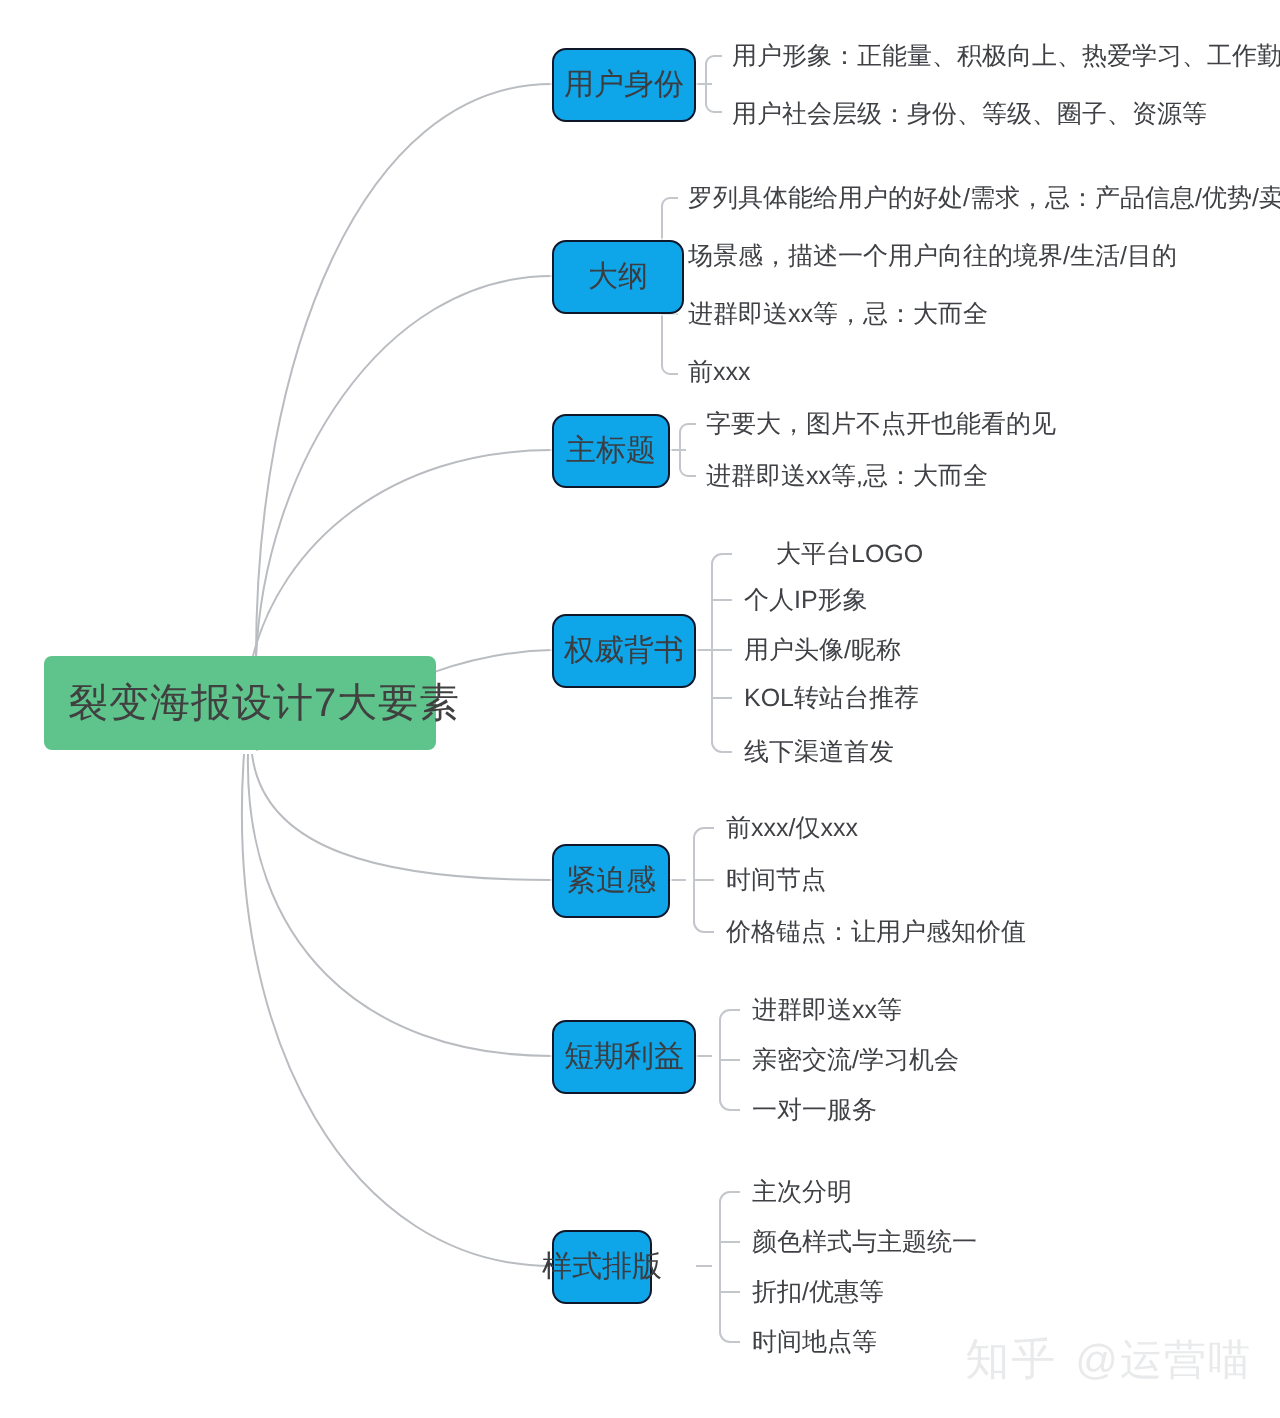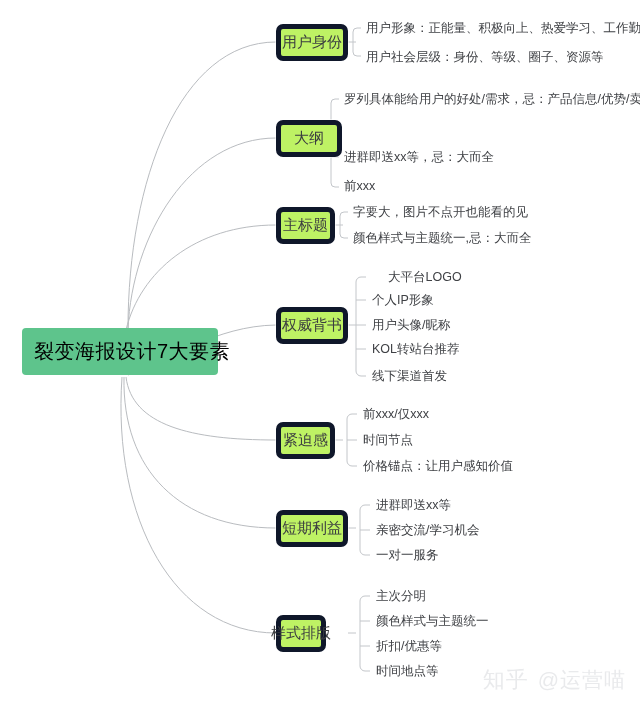--- a/index.html
+++ b/index.html
@@ -45,37 +45,37 @@
 
   
   .root-node {
     position: absolute;
     left: 22px;
     top: 328px;
     width: 196px;
     height: 47px;
     background: #5ec48c;
     border-radius: 4px;
-    color: #000000;
+    color: #404040;
     font-size: 20px;
     letter-spacing: 0.5px;
     display: flex;
     align-items: center;
     justify-content: center;
     white-space: nowrap;
     z-index: 3;
     padding-left: 24px;
   }
 
   
   .branch-node {
     position: absolute;
     height: 37px;
-    background: #bef264;
-    border: 5px solid #0f172a;
+    background: #0ea5e9;
+    border: 1px solid #0f172a;
     border-radius: 7px;
     color: #3b3d40;
     font-size: 15px;
     display: flex;
     align-items: center;
     justify-content: center;
     white-space: nowrap;
     padding: 0 10px;
     z-index: 2;
     box-shadow: 0 0 0 1px rgba(255,255,255,0.6);
@@ -162,26 +162,27 @@
   </svg>
 
   <div class="root-node">裂变海报设计7大要素</div>
 
   <div class="branch-node" style="left:276px; top:24px; width:72px;">用户身份</div>
   <div class="leaf-label" style="left:366px; top:22px;">用户形象：正能量、积极向上、热爱学习、工作勤奋等</div>
   <div class="leaf-label" style="left:366px; top:51px;">用户社会层级：身份、等级、圈子、资源等</div>
 
   <div class="branch-node" style="left:276px; top:120px; width:66px;">大纲</div>
   <div class="leaf-label" style="left:344px; top:93px;">罗列具体能给用户的好处/需求，忌：产品信息/优势/卖点</div>
+  <div class="leaf-label" style="left:344px; top:122px;">场景感，描述一个用户向往的境界/生活/目的</div>
   <div class="leaf-label" style="left:344px; top:151px;">进群即送xx等，忌：大而全</div>
   <div class="leaf-label" style="left:344px; top:180px;">前xxx</div>
 
   <div class="branch-node" style="left:276px; top:207px; width:59px;">主标题</div>
   <div class="leaf-label" style="left:353px; top:206px;">字要大，图片不点开也能看的见</div>
-  <div class="leaf-label" style="left:353px; top:232px;">颜色样式与主题统一,忌：大而全</div>
+  <div class="leaf-label" style="left:353px; top:232px;">进群即送xx等,忌：大而全</div>
 
   <div class="branch-node" style="left:276px; top:307px; width:72px;">权威背书</div>
   <div class="leaf-label" style="left:372px; top:271px;margin-left:16px;">大平台LOGO</div>
   <div class="leaf-label" style="left:372px; top:294px;">个人IP形象</div>
   <div class="leaf-label" style="left:372px; top:319px;">用户头像/昵称</div>
   <div class="leaf-label" style="left:372px; top:343px;">KOL转站台推荐</div>
   <div class="leaf-label" style="left:372px; top:370px;">线下渠道首发</div>
 
   <div class="branch-node" style="left:276px; top:422px; width:59px;">紧迫感</div>
   <div class="leaf-label" style="left:363px; top:408px;">前xxx/仅xxx</div>

